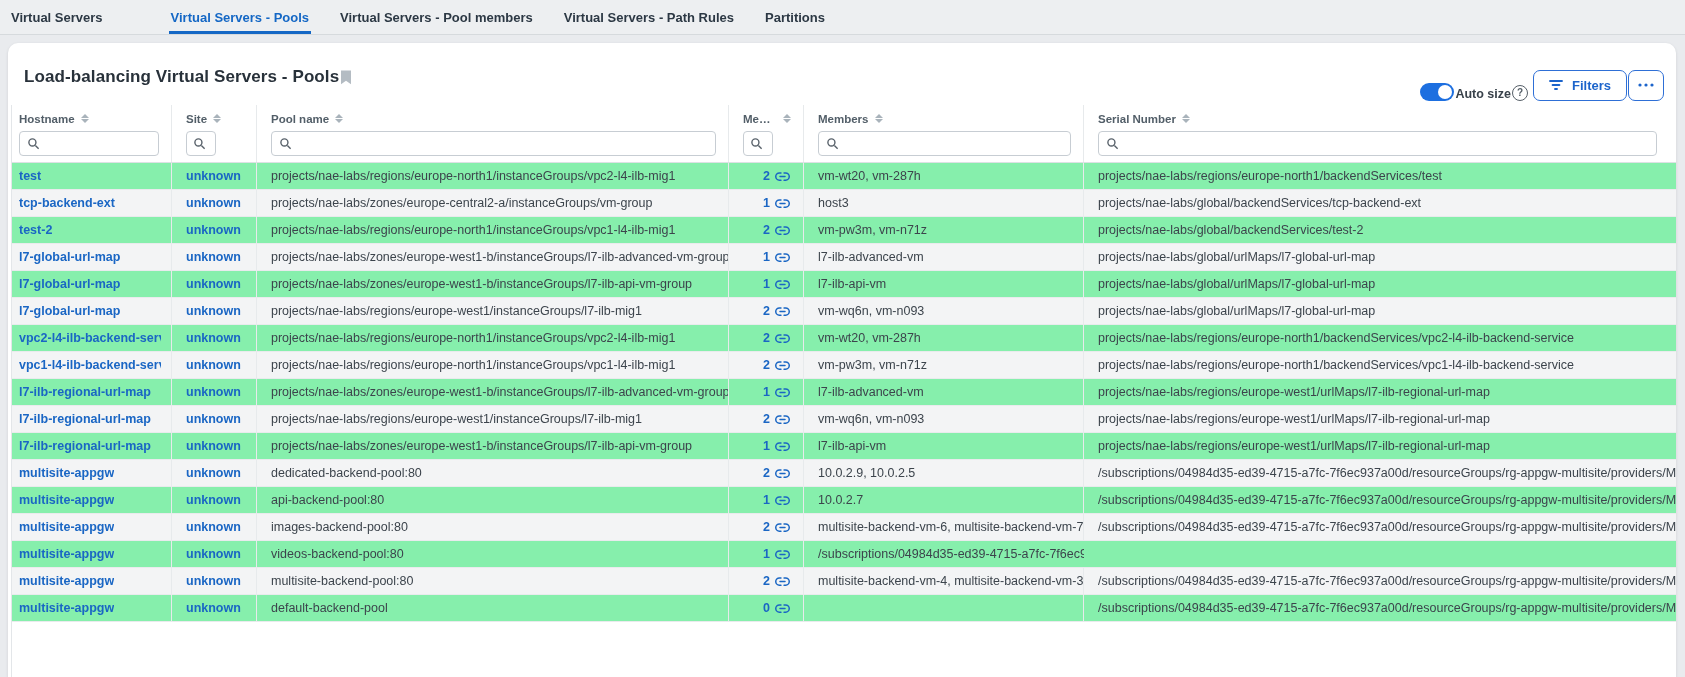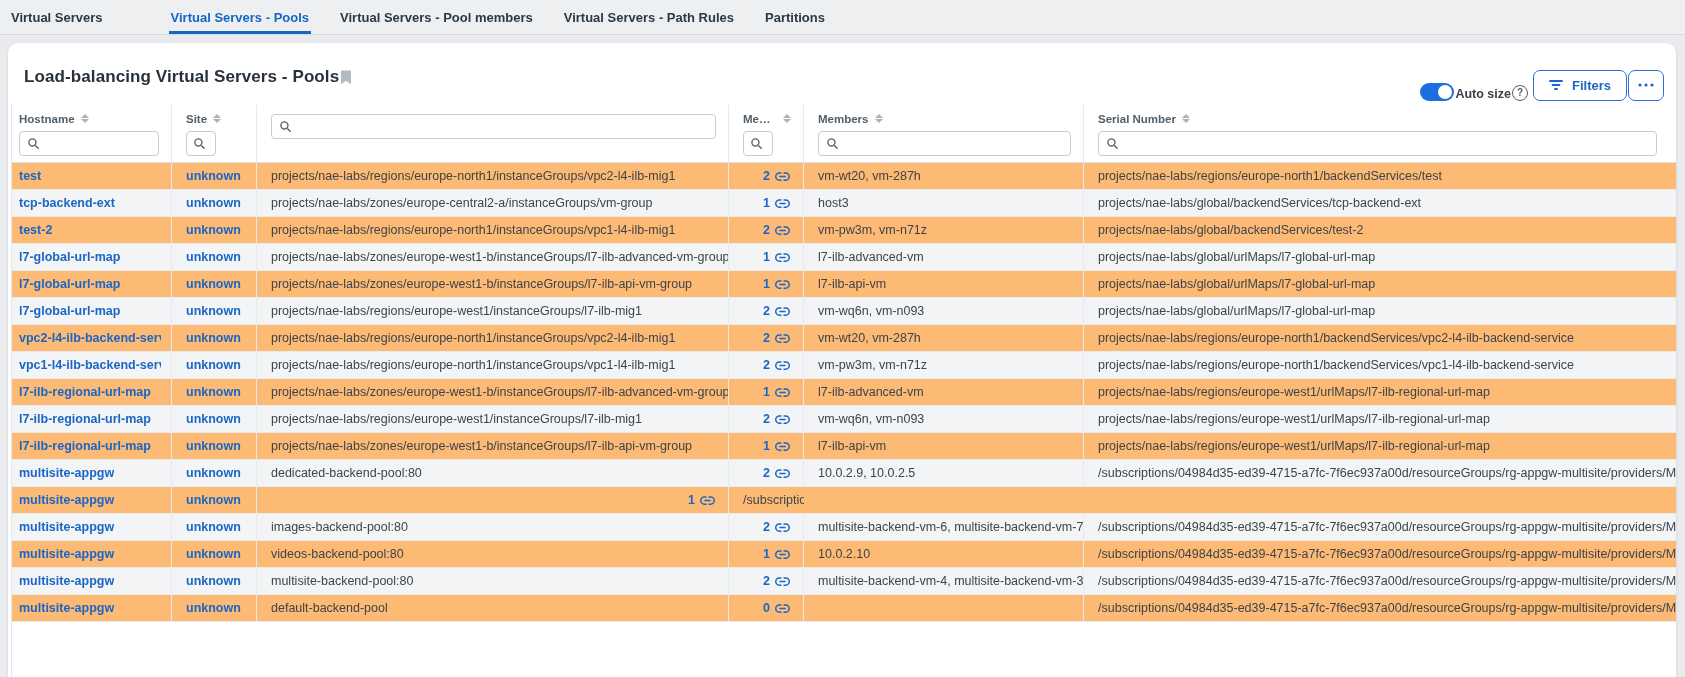--- a/index.html
+++ b/index.html
@@ -85,21 +85,21 @@
   .search input {
     width:100%; height:25px; border:1px solid #c7cdd3; border-radius:4px;
     padding:0 6px 0 26px; font-size:12px; color:#3c444c; outline:none; background:#fff;
     font-family:inherit;
   }
   .search .mag { position:absolute; left:8px; top:6px; pointer-events:none; }
   .search.compact { width:28px; }
   .search.compact input { padding-left:22px; }
   .search.compact .mag { left:7px; }
 
-  .trow { height:27px; border-bottom:1px solid #e9ebed; background:#fdba74; }
+  .trow { height:27px; border-bottom:1px solid #e9ebed; background:#86efac; }
   .trow:nth-child(even) { background:#f3f4f5; }
   .td {
     display:flex; align-items:center; padding:0 10px 0 14px;
     border-right:1px solid #e7eaec; font-size:12.5px; color:#3c444c;
     white-space:nowrap; overflow:hidden;
   }
   .td:first-child { padding-left:7px; }
   .td:last-child { border-right:none; }
   .td-count { justify-content:flex-end; padding-right:13px; }
   .link {
@@ -182,20 +182,27 @@
     </div>
     <div class="search compact">
       <svg class="mag" width="13" height="13" viewBox="0 0 24 24" fill="none" stroke="#59626b" stroke-width="2.6">
               <circle cx="10" cy="10" r="6.5"></circle>
               <line x1="15.5" y1="15.5" x2="21.5" y2="21.5"></line>
             </svg>
       <input type="text" value="" placeholder="" style="">
     </div>
   </div>
         <div class="th">
+    <div class="th-top">
+      <span class="th-label">Pool name</span>
+      <span class="sort">
+              <i class="up"></i>
+              <i class="down"></i>
+            </span>
+    </div>
     <div class="search">
       <svg class="mag" width="13" height="13" viewBox="0 0 24 24" fill="none" stroke="#59626b" stroke-width="2.6">
               <circle cx="10" cy="10" r="6.5"></circle>
               <line x1="15.5" y1="15.5" x2="21.5" y2="21.5"></line>
             </svg>
       <input type="text" value="" placeholder="" style="">
     </div>
   </div>
         <div class="th">
     <div class="th-top">
@@ -590,30 +597,32 @@
     <div class="td">
       <span class="link">
         <span class="txt">unknown</span>
         <svg width="15" height="11" viewBox="0 0 24 16" fill="none" stroke="currentColor" stroke-width="2.4" stroke-linecap="round">
                 <path d="M9.5 2.2 H7 a5.8 5.8 0 0 0 0 11.6 h2.5"></path>
                 <path d="M14.5 2.2 H17 a5.8 5.8 0 0 1 0 11.6 h-2.5"></path>
                 <line x1="8" y1="8" x2="16" y2="8"></line>
               </svg>
       </span>
     </div>
+    <div class="td">api-backend-pool:80</div>
     <div class="td td-count">
       <span class="link">
         <span class="txt">1</span>
         <svg width="15" height="11" viewBox="0 0 24 16" fill="none" stroke="currentColor" stroke-width="2.4" stroke-linecap="round">
                 <path d="M9.5 2.2 H7 a5.8 5.8 0 0 0 0 11.6 h2.5"></path>
                 <path d="M14.5 2.2 H17 a5.8 5.8 0 0 1 0 11.6 h-2.5"></path>
                 <line x1="8" y1="8" x2="16" y2="8"></line>
               </svg>
       </span>
     </div>
+    <div class="td">10.0.2.7</div>
     <div class="td serial">/subscriptions/04984d35-ed39-4715-a7fc-7f6ec937a00d/resourceGroups/rg-appgw-multisite/providers/Microsof</div>
   </div>
         <div class="trow">
     <div class="td">
       <span class="link">multisite-appgw</span>
     </div>
     <div class="td">
       <span class="link">
         <span class="txt">unknown</span>
         <svg width="15" height="11" viewBox="0 0 24 16" fill="none" stroke="currentColor" stroke-width="2.4" stroke-linecap="round">
@@ -655,21 +664,20 @@
     <div class="td td-count">
       <span class="link">
         <span class="txt">1</span>
         <svg width="15" height="11" viewBox="0 0 24 16" fill="none" stroke="currentColor" stroke-width="2.4" stroke-linecap="round">
                 <path d="M9.5 2.2 H7 a5.8 5.8 0 0 0 0 11.6 h2.5"></path>
                 <path d="M14.5 2.2 H17 a5.8 5.8 0 0 1 0 11.6 h-2.5"></path>
                 <line x1="8" y1="8" x2="16" y2="8"></line>
               </svg>
       </span>
     </div>
-    <div class="td">10.0.2.10</div>
     <div class="td serial">/subscriptions/04984d35-ed39-4715-a7fc-7f6ec937a00d/resourceGroups/rg-appgw-multisite/providers/Microsof</div>
   </div>
         <div class="trow">
     <div class="td">
       <span class="link">multisite-appgw</span>
     </div>
     <div class="td">
       <span class="link">
         <span class="txt">unknown</span>
         <svg width="15" height="11" viewBox="0 0 24 16" fill="none" stroke="currentColor" stroke-width="2.4" stroke-linecap="round">

